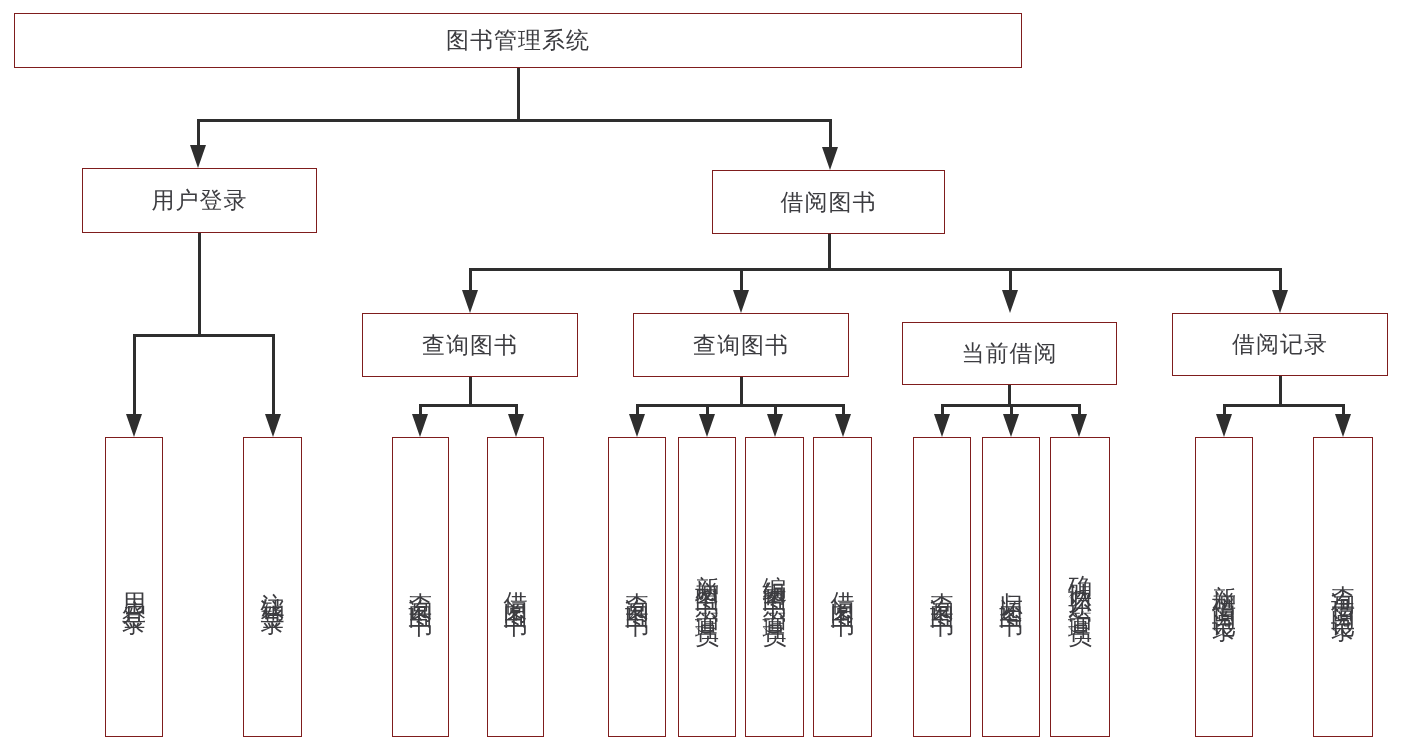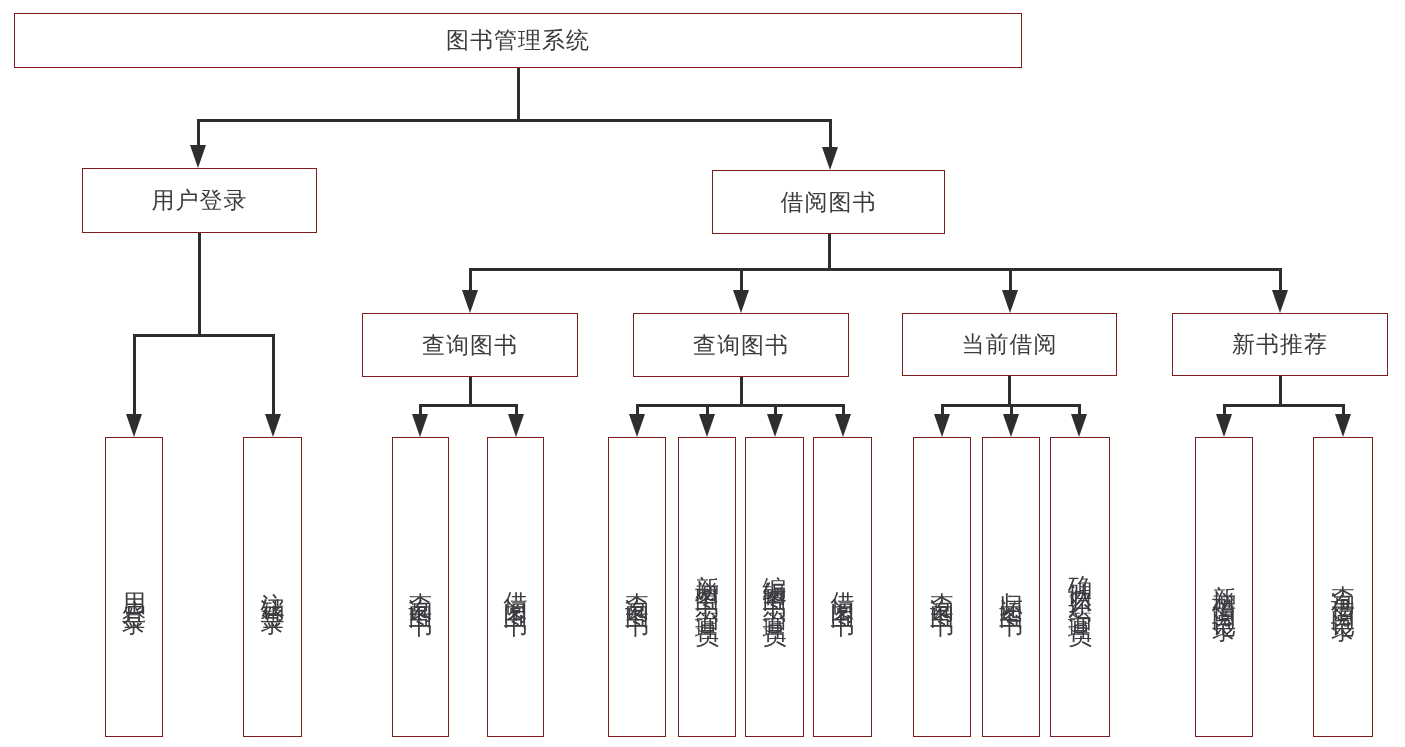--- a/index.html
+++ b/index.html
@@ -56,22 +56,22 @@
 
 <div class="canvas">
 
   <div class="node h-node" style="left:14px; top:13px; width:1008px; height:55px;">图书管理系统</div>
 
   <div class="node h-node" style="left:82px; top:168px; width:235px; height:65px;">用户登录</div>
   <div class="node h-node" style="left:712px; top:170px; width:233px; height:64px;">借阅图书</div>
 
   <div class="node h-node" style="left:362px; top:313px; width:216px; height:64px;">查询图书</div>
   <div class="node h-node" style="left:633px; top:313px; width:216px; height:64px;">查询图书</div>
-  <div class="node h-node" style="left:902px; top:313px; width:215px; height:63px;">当前借阅</div>
-  <div class="node h-node" style="left:1172px; top:313px; width:216px; height:63px;">新书推荐</div>
+  <div class="node h-node" style="left:902px; top:322px; width:215px; height:63px;">当前借阅</div>
+  <div class="node h-node" style="left:1172px; top:313px; width:216px; height:63px;">借阅记录</div>
 
   <div class="node v-node" style="left:105px; top:437px; width:58px; height:300px;">用户登录</div>
   <div class="node v-node" style="left:243px; top:437px; width:59px; height:300px;">注销登录</div>
 
   <div class="node v-node" style="left:392px; top:437px; width:57px; height:300px;">查询图书</div>
   <div class="node v-node" style="left:487px; top:437px; width:57px; height:300px;">借阅图书</div>
 
   <div class="node v-node" style="left:608px; top:437px; width:58px; height:300px;">查询图书</div>
   <div class="node v-node" style="left:678px; top:437px; width:58px; height:300px;">新增图书（管理员）</div>
   <div class="node v-node" style="left:745px; top:437px; width:59px; height:300px;">编辑图书（管理员）</div>

